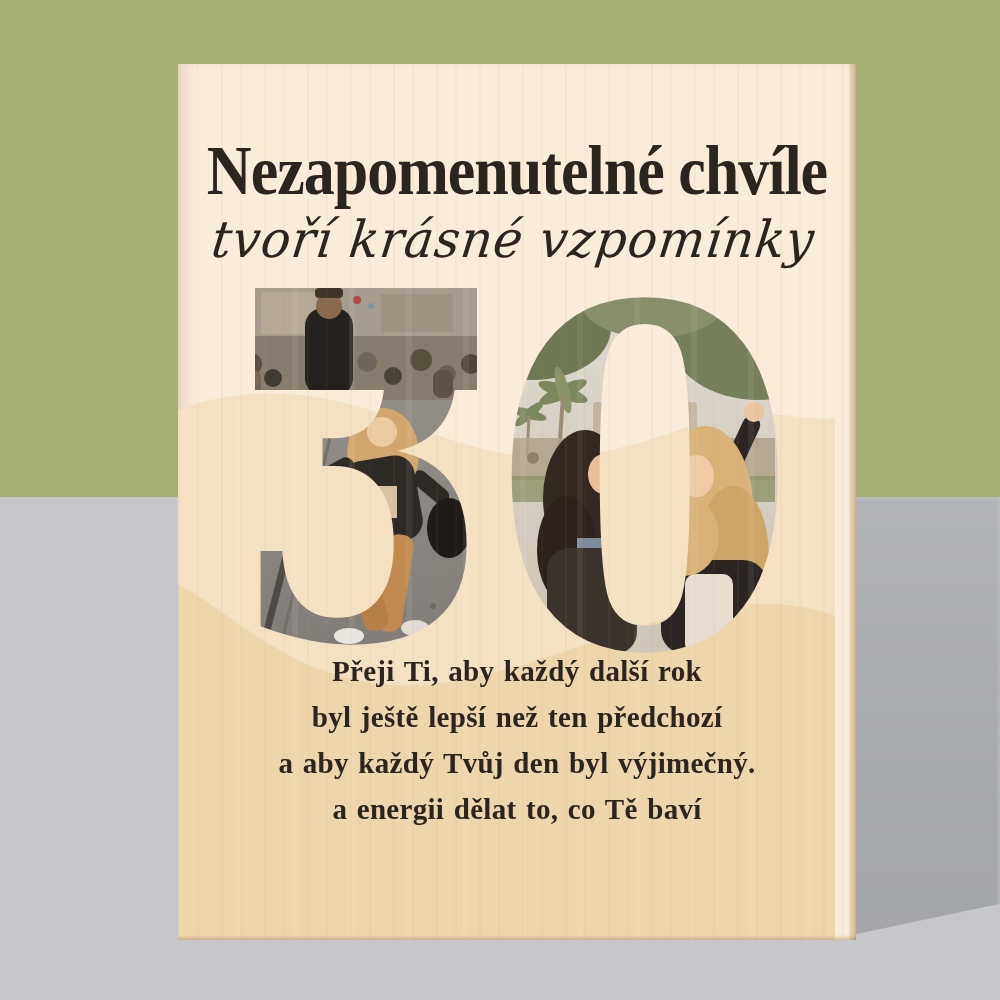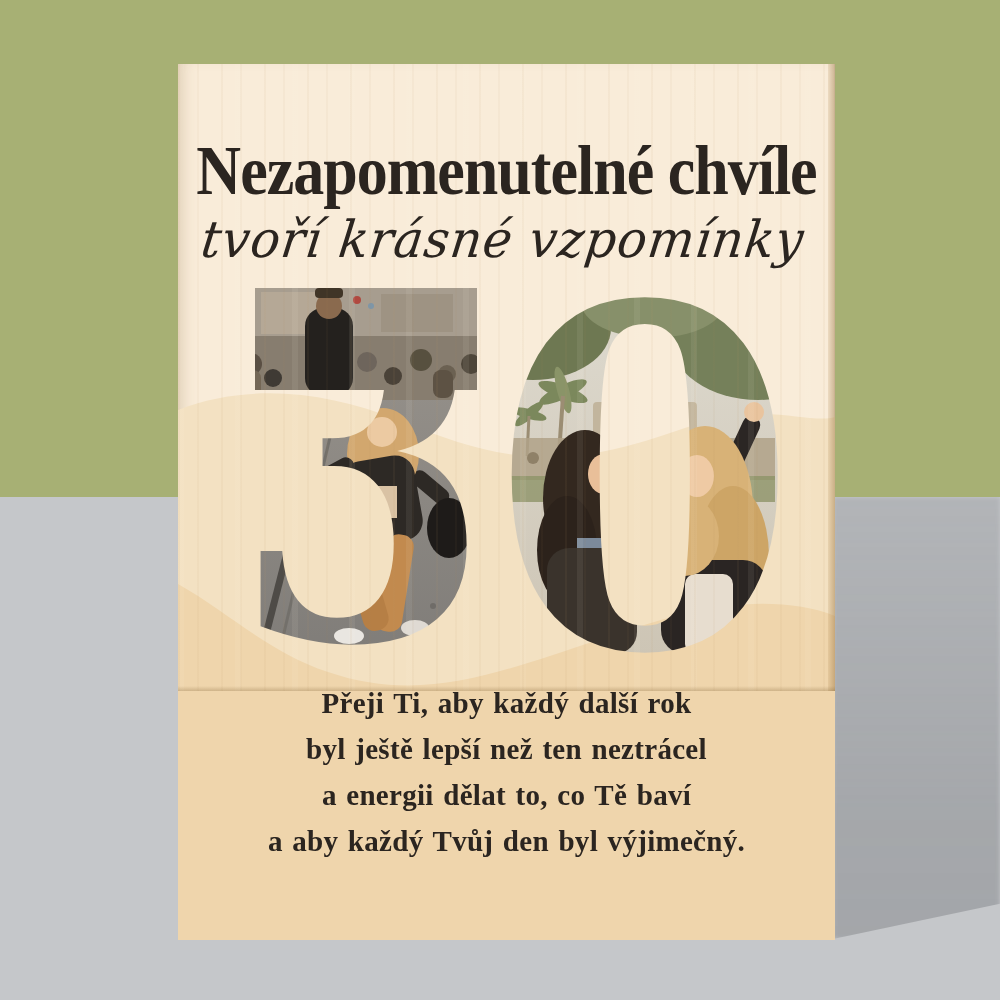--- a/index.html
+++ b/index.html
@@ -9,23 +9,24 @@
   }
   .wall{position:absolute;left:0;top:0;width:1000px;height:497px;background:var(--wall-green,#a7b074);}
   .floor{position:absolute;left:0;top:497px;width:1000px;height:503px;background:var(--floor-gray,#c5c7ca);}
   .board-shadow{
     position:absolute;left:833px;top:497px;width:167px;height:442px;
     background:linear-gradient(to bottom, rgba(136,139,143,.30) 0%, rgba(128,131,135,.46) 70%, rgba(128,131,135,.48) 100%);
     clip-path:polygon(0 0,100% 0,100% 92%,0 100%);
     filter:blur(2px);
   }
   .board{
-    position:absolute;left:178px;top:64px;width:657px;height:627px;
+    position:absolute;left:178px;top:64px;width:657px;height:876px;
     background:var(--board-cream,#f9ecd9);
     box-shadow:inset 12px 0 16px -10px rgba(130,95,50,.30), inset -1px 0 0 rgba(0,0,0,.04);
+    padding-left:21px;
   }
   .waves{position:absolute;left:0;top:0;z-index:0;}
   .grain{
     position:absolute;inset:0;z-index:3;pointer-events:none;
     background:
       repeating-linear-gradient(90deg, rgba(186,148,98,.07) 0 2px, rgba(0,0,0,0) 2px 19px, rgba(170,130,80,.05) 19px 21px, rgba(0,0,0,0) 21px 43px),
       repeating-linear-gradient(90deg, rgba(255,246,228,.07) 0 6px, rgba(0,0,0,0) 6px 57px);
   }
   .edge-right{
     position:absolute;right:0;top:0;width:7px;height:100%;z-index:4;
@@ -44,21 +45,21 @@
   .subtitle{
     position:absolute;top:146px;left:0;width:100%;text-align:center;z-index:5;
     font-family:"DejaVu Serif",serif;font-style:italic;font-weight:400;
     font-size:49px;letter-spacing:1px;color:var(--ink,#2b2520);
     transform:skewX(-7deg) scaleY(1.04);transform-origin:top center;
   }
   .collage{position:absolute;left:55px;top:222px;width:560px;height:368px;z-index:1;}
   .message{
     position:absolute;top:584px;left:0;width:100%;z-index:5;text-align:center;
     font-family:"Liberation Serif",serif;font-weight:700;font-size:29px;line-height:46px;
-    letter-spacing:.3px;word-spacing:2px;color:var(--ink,#2b2520);margin-top:32px;
+    letter-spacing:.3px;word-spacing:2px;color:var(--ink,#2b2520);
   }
 </style>
 </head>
 <body>
 
 <div class="scene">
   <div class="wall"></div>
   <div class="floor"></div>
   <div class="board-shadow"></div>
 
@@ -185,22 +186,22 @@
             <rect x="428" y="274" width="106" height="94" rx="24" fill="#2a2523"></rect>
             <rect x="452" y="288" width="48" height="80" rx="10" fill="#e7ddcf"></rect>
             <ellipse cx="452" cy="250" rx="34" ry="40" fill="#d8b277"></ellipse>
           </g>
         </g>
       </svg>
     </div>
 
     <div class="message">
       <div>Přeji Ti, aby každý další rok</div>
-      <div>byl ještě lepší než ten neztrácel</div>
+      <div>byl ještě lepší než ten předchozí</div>
+      <div>a aby každý Tvůj den byl výjimečný.</div>
       <div>a energii dělat to, co Tě baví</div>
-      <div>a aby každý Tvůj den byl výjimečný.</div>
     </div>
 
     <div class="grain"></div>
     <div class="edge-right"></div>
     <div class="edge-bottom"></div>
   </div>
 </div>
 
 </body></html>

